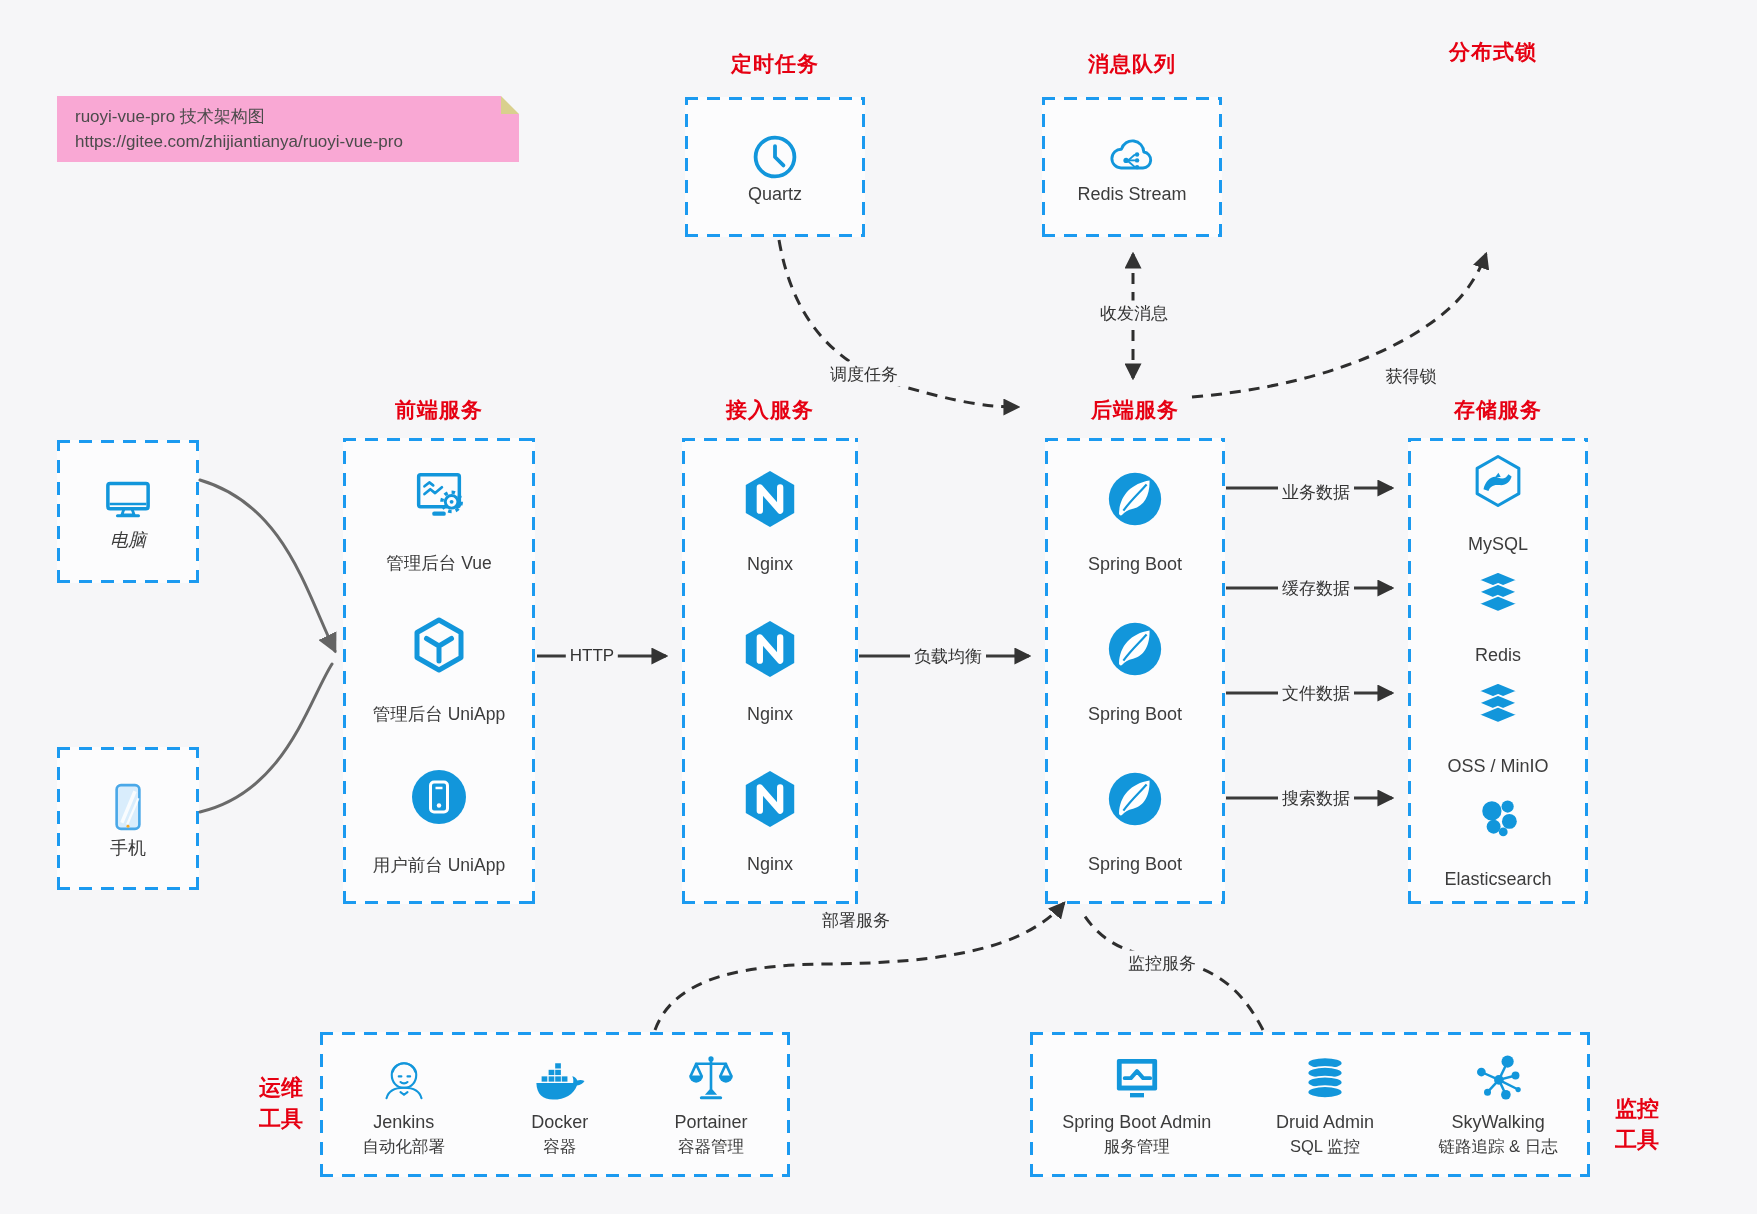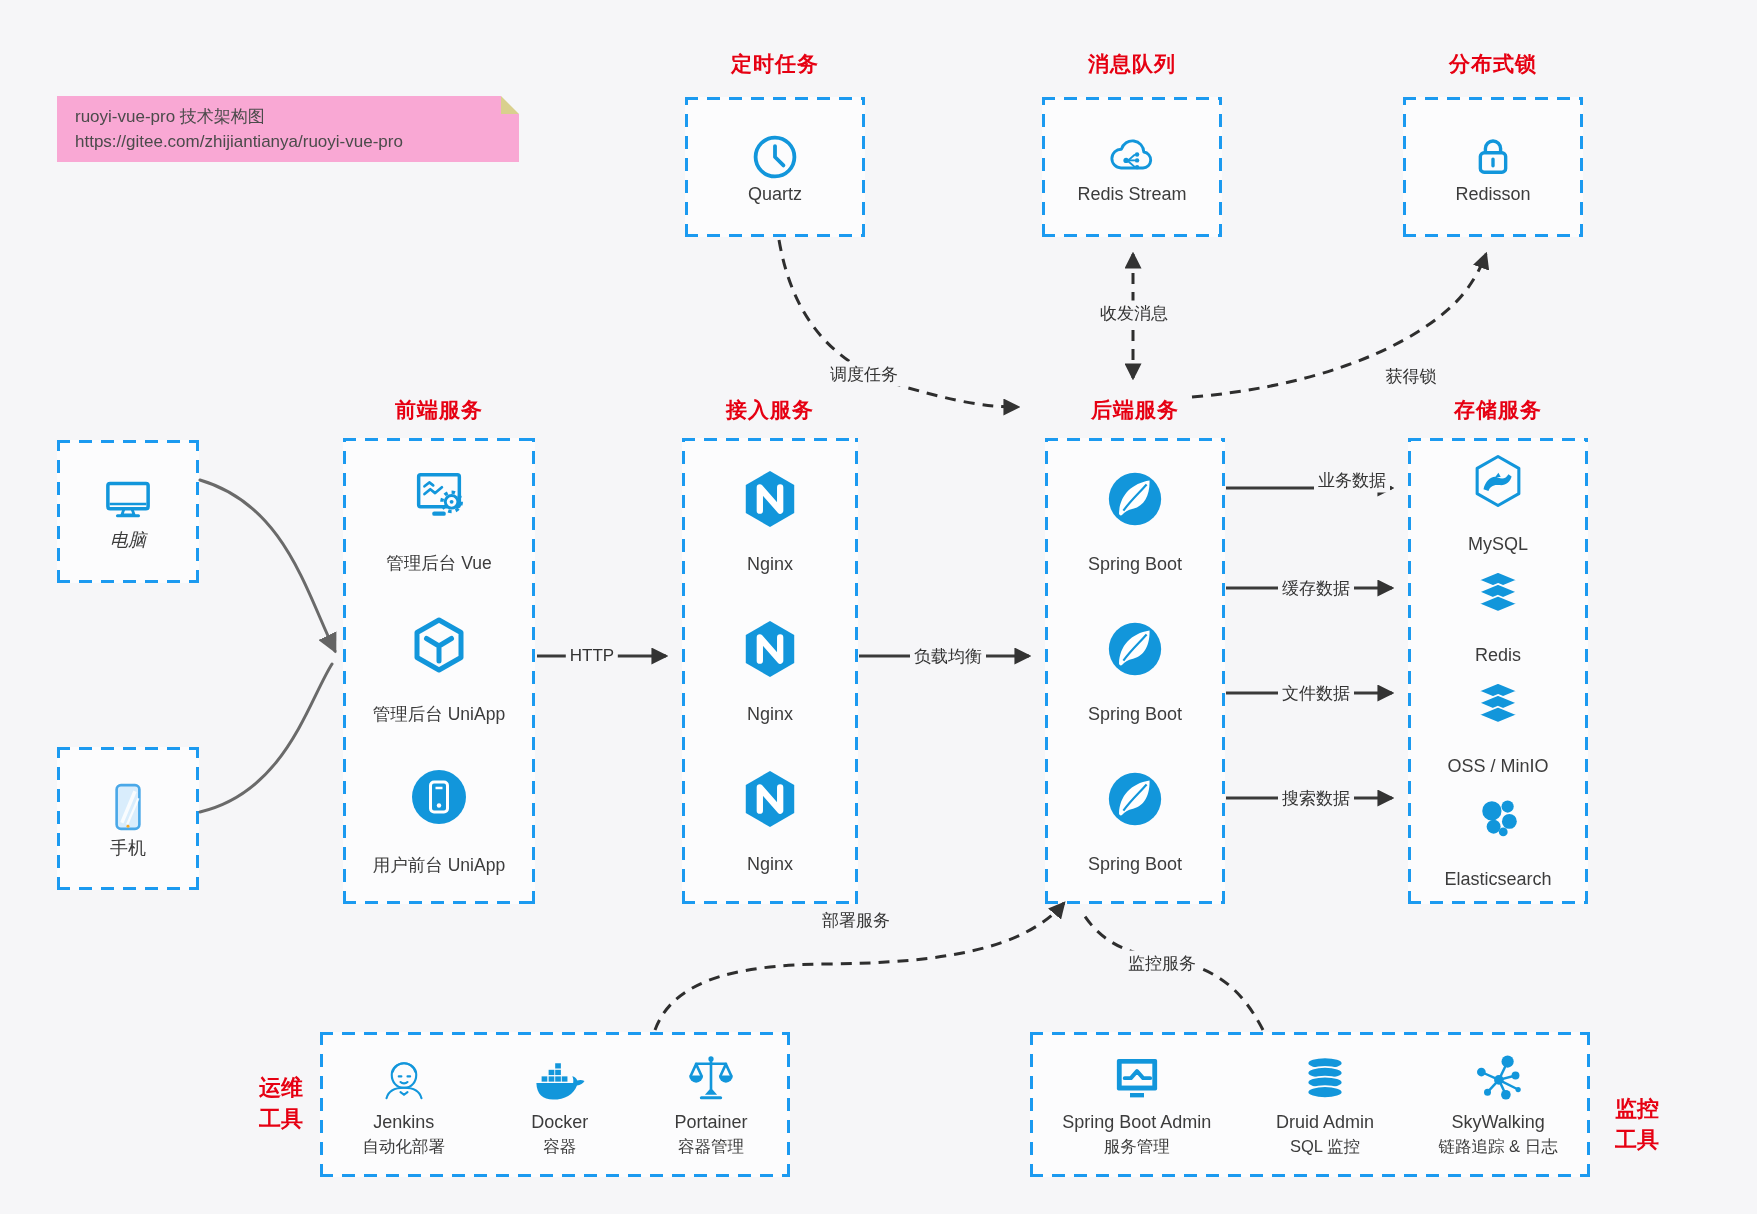--- a/index.html
+++ b/index.html
@@ -77,21 +77,21 @@
     </g>
   </svg>
 
   <div class="note">
     <div>ruoyi-vue-pro 技术架构图</div>
     <div>https://gitee.com/zhijiantianya/ruoyi-vue-pro</div>
   </div>
 
   <div class="group-title" style="left:685px;top:50px;width:180px;">定时任务</div>
   <div class="group-title" style="left:1042px;top:50px;width:180px;">消息队列</div>
-  <div class="group-title" style="left:1403px;top:50px;width:180px;">分布式锁</div>
+  <div class="group-title" style="left:1403px;top:38px;width:180px;">分布式锁</div>
 
   <div class="dash-box topbox" style="left:685px;top:97px;width:180px;height:140px;">
     <span class="icon">
       <svg width="54" height="54" viewBox="0 0 64 64">
           <circle cx="32" cy="32" r="23" fill="none" stroke="#1296db" stroke-width="4.5"></circle>
           <path d="M32 19 V32 L42 42" fill="none" stroke="#1296db" stroke-width="4.5" stroke-linecap="round" stroke-linejoin="round"></path>
         </svg>
     </span>
     <span class="lbl" style="font-size:18px;color:#3c3c3c;">Quartz</span>
   </div>
@@ -109,30 +109,20 @@
           <circle cx="25" cy="36" r="3.2"></circle>
             <circle cx="38" cy="29" r="2.6"></circle>
             <circle cx="38" cy="36" r="2.6"></circle>
             <circle cx="38" cy="44" r="2.6"></circle>
         </g>
       </svg>
     </span>
     <span class="lbl" style="font-size:18px;color:#3c3c3c;">Redis Stream</span>
   </div>
 
-  <div class="dash-box topbox" style="left:1403px;top:97px;width:180px;height:140px;">
-    <span class="icon">
-      <svg width="54" height="54" viewBox="0 0 64 64">
-        <rect x="17" y="27" width="30" height="23" rx="4.5" fill="none" stroke="#1296db" stroke-width="4"></rect>
-        <path d="M23 27 v-5 a9 9 0 0 1 18 0 v5" fill="none" stroke="#1296db" stroke-width="4"></path>
-        <path d="M32 34.5 v8" stroke="#1296db" stroke-width="4" stroke-linecap="round"></path>
-      </svg>
-    </span>
-    <span class="lbl" style="font-size:18px;color:#3c3c3c;">Redisson</span>
-  </div>
 
   <div class="dash-box topbox" style="left:57px;top:440px;width:142px;height:143px;">
     <span class="icon">
       <svg width="60" height="56" viewBox="0 0 64 64">
         <rect x="9" y="13" width="46" height="29" rx="2.5" fill="none" stroke="#1296db" stroke-width="4"></rect>
         <line x1="11" y1="36.5" x2="53" y2="36.5" stroke="#1296db" stroke-width="3"></line>
         <path d="M27.5 42 l-2.5 7 h14 l-2.5 -7" fill="none" stroke="#1296db" stroke-width="3.2"></path>
         <line x1="20" y1="50" x2="44" y2="50" stroke="#1296db" stroke-width="3.5" stroke-linecap="round"></line>
       </svg>
     </span>
@@ -427,20 +417,20 @@
   <div class="side-title" style="left:1604px;top:1093px;width:66px;">
     <div>监控</div>
     <div>工具</div>
   </div>
 
   <div class="edge-label" style="left:592px;top:656px;">HTTP</div>
   <div class="edge-label" style="left:948px;top:656px;">负载均衡</div>
   <div class="edge-label" style="left:864px;top:374px;">调度任务</div>
   <div class="edge-label" style="left:1134px;top:313px;">收发消息</div>
   <div class="edge-label" style="left:1411px;top:376px;">获得锁</div>
-  <div class="edge-label" style="left:1316px;top:480px;margin-left:36px;">业务数据</div>
+  <div class="edge-label" style="left:1316px;top:492px;">业务数据</div>
   <div class="edge-label" style="left:1316px;top:588px;">缓存数据</div>
   <div class="edge-label" style="left:1316px;top:693px;">文件数据</div>
   <div class="edge-label" style="left:1316px;top:798px;">搜索数据</div>
   <div class="edge-label" style="left:856px;top:920px;">部署服务</div>
   <div class="edge-label" style="left:1162px;top:963px;">监控服务</div>
 
 </div>
 
 </body></html>

